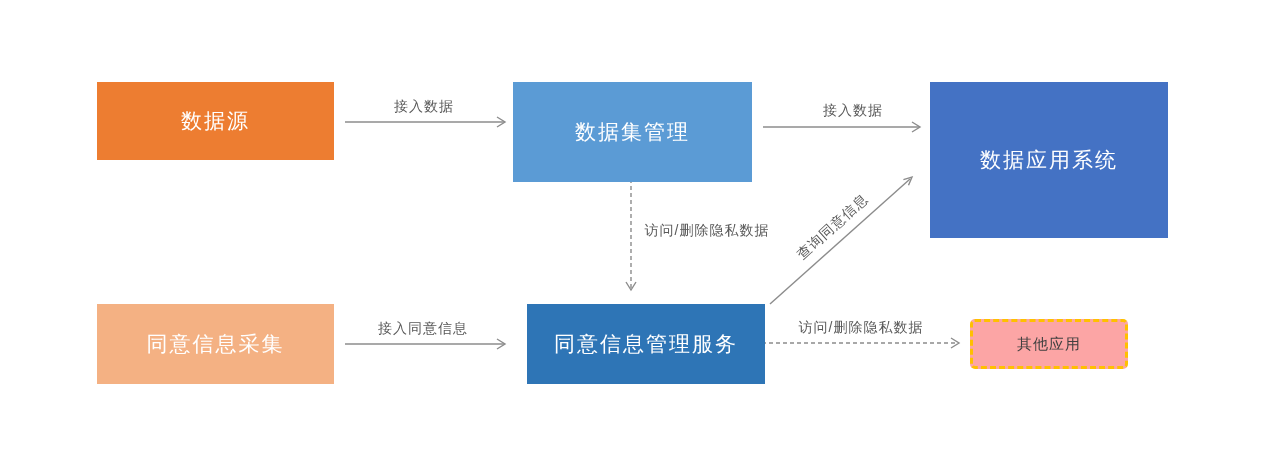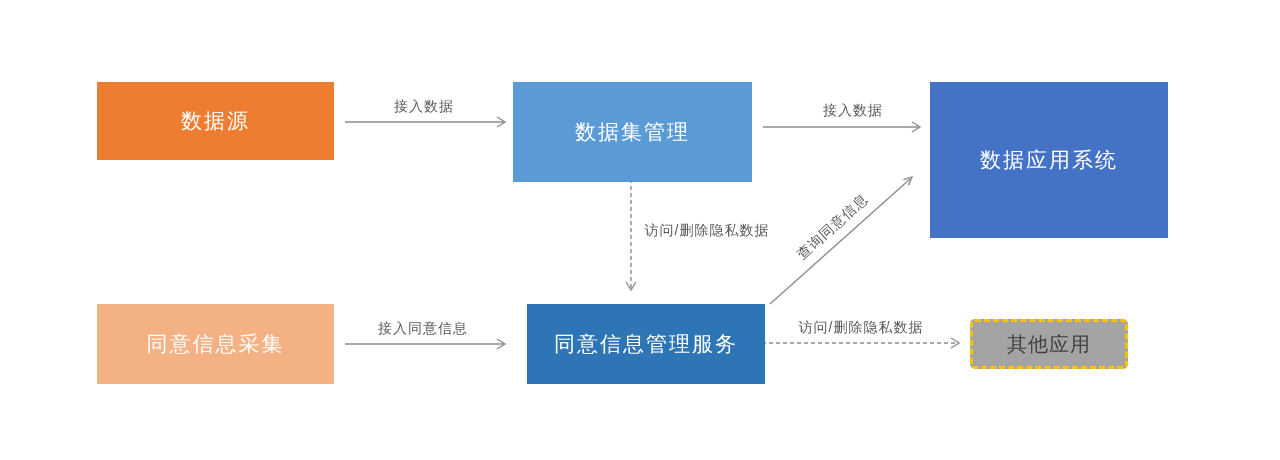--- a/index.html
+++ b/index.html
@@ -27,24 +27,24 @@
     color: #ffffff;
     font-size: 21px;
   }
   #node-data-source        { left: 97px;  top: 82px;  width: 237px; height: 78px;  }
   #node-dataset-management { left: 513px; top: 82px;  width: 239px; height: 100px;  }
   #node-data-app-system    { left: 930px; top: 82px;  width: 238px; height: 156px; }
   #node-consent-collection { left: 97px;  top: 304px; width: 237px; height: 80px;  }
   #node-consent-service    { left: 527px; top: 304px; width: 238px; height: 80px;  }
   #node-other-apps {
     left: 970px; top: 319px; width: 158px; height: 50px;
-    background: #a3a3a3;
+    background: #fca5a5;
     border: 3px dashed #ffc000;
     border-radius: 5px;
-    font-size: 20px;
+    font-size: 15px;
     letter-spacing: 1px;
   }
   #edges-svg {
     position: absolute;
     left: 0; top: 0;
     width: 1280px;
     height: 460px;
     pointer-events: none;
   }
   .edge-line {

